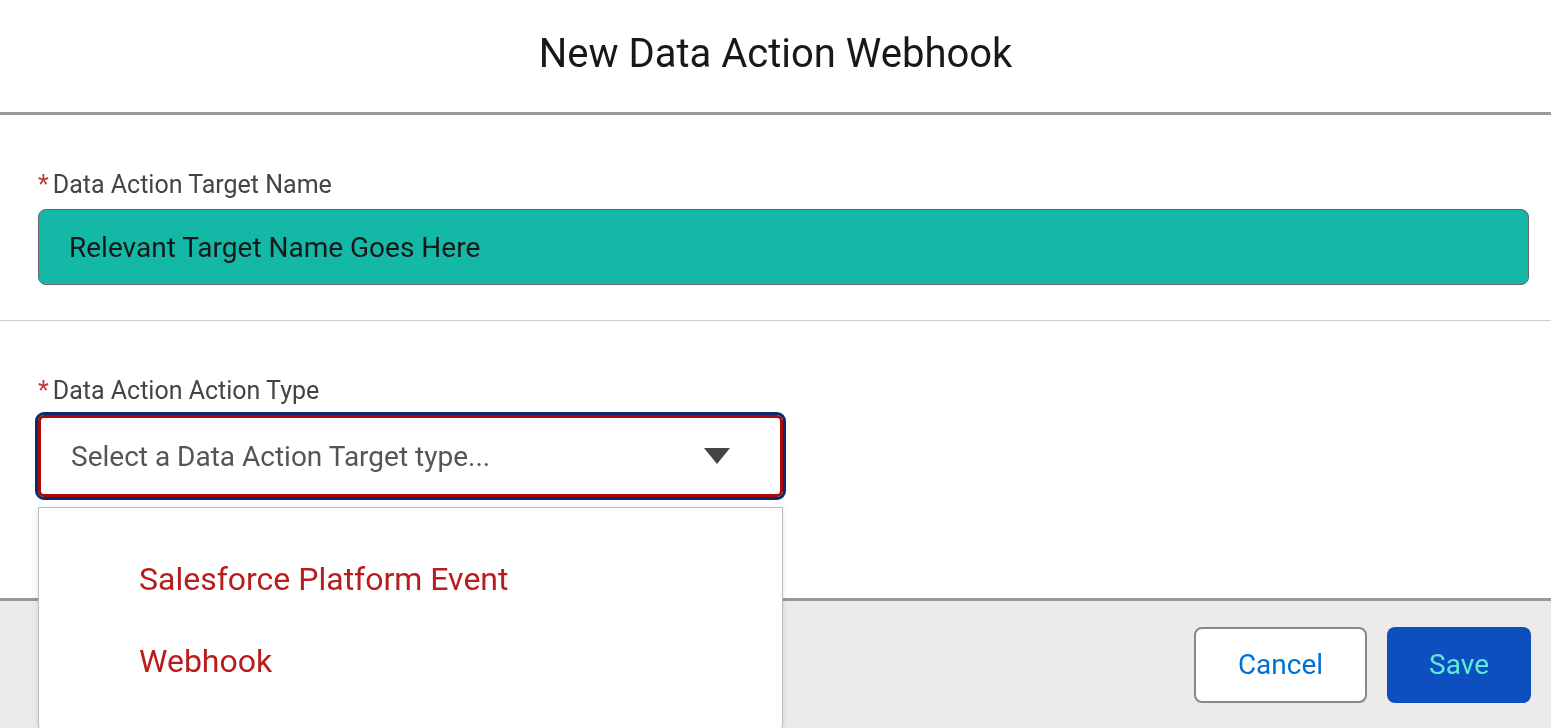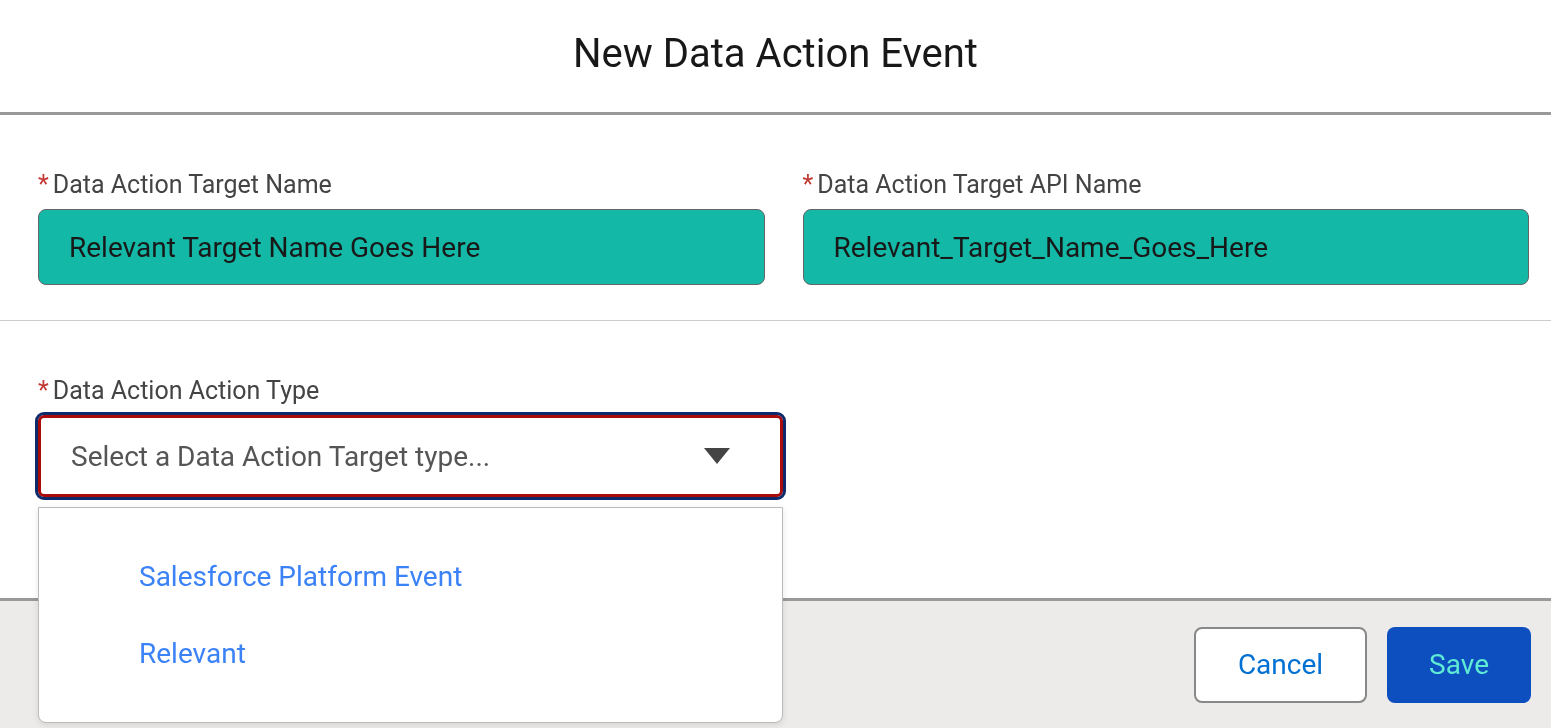--- a/index.html
+++ b/index.html
@@ -100,22 +100,22 @@
       width: 745px;
       background: #fff;
       border: 1px solid #bbb;
       border-radius: 0 0 8px 8px;
       box-shadow: 0 2px 6px rgba(0,0,0,0.1);
       z-index: 10;
       padding: 30px 0;
     }
     .dropdown-item {
       padding: 22px 0 22px 100px;
-      font-size: 28px;
-      color: #3b82f6;
+      font-size: 32px;
+      color: #b91c1c;
       cursor: pointer;
     }
     .footer {
       position: absolute;
       bottom: 0;
       left: 0;
       right: 0;
       height: 130px;
       background: #ecebea;
       border-top: 3px solid #999;
@@ -145,53 +145,47 @@
     .btn-save {
       background: #0d4fbf;
       border: none;
       color: #5eead4;
     }
   </style>
 </head>
 <body>
 
 <div class="header">
-  <h1>New Data Action Event</h1>
+  <h1>New Data Action Webhook</h1>
 </div>
 
 <div class="section">
   <div class="row">
     <div class="field">
       <div class="label">
         <span class="req">*</span><span>Data Action Target Name</span>
       </div>
       <input type="text" class="text-input" value="Relevant Target Name Goes Here" style="">
-    </div>
-    <div class="field">
-      <div class="label">
-        <span class="req">*</span><span>Data Action Target API Name</span>
-      </div>
-      <input type="text" class="text-input" value="Relevant_Target_Name_Goes_Here" style="">
     </div>
   </div>
 </div>
 
 <div class="section no-border">
   <div class="field half">
     <div class="label">
       <span class="req">*</span><span>Data Action Action Type</span>
     </div>
     <div class="select-wrap">
       <div class="select-display">
         <span>Select a Data Action Target type...</span>
         <span class="chevron"></span>
       </div>
       <div class="dropdown">
         <div class="dropdown-item">Salesforce Platform Event</div>
-        <div class="dropdown-item">Relevant</div>
+        <div class="dropdown-item">Webhook</div>
       </div>
     </div>
   </div>
 </div>
 
 <div class="footer">
   <button class="btn btn-cancel">Cancel</button>
   <button class="btn btn-save">Save</button>
 </div>
 

